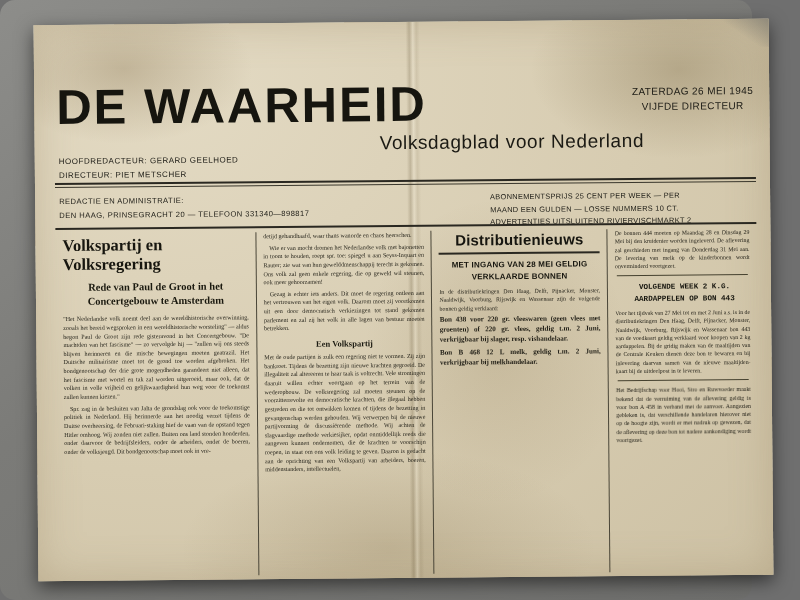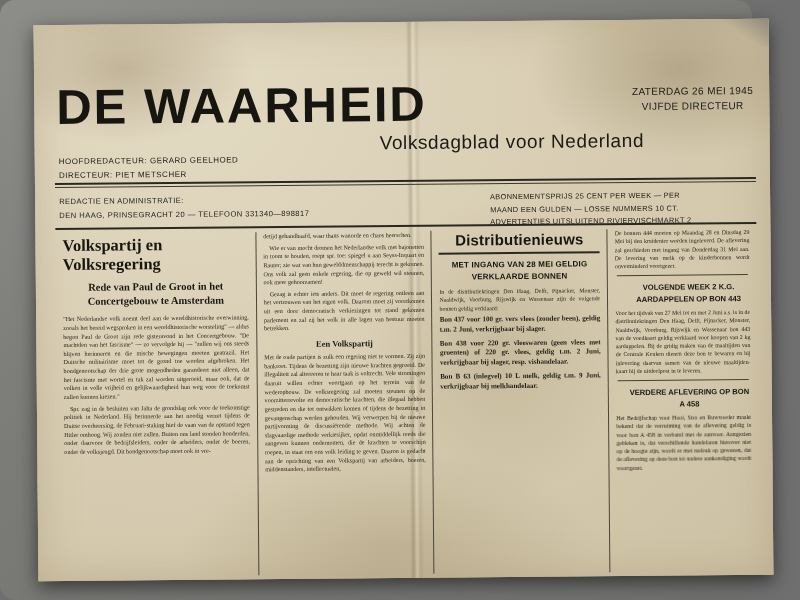--- a/index.html
+++ b/index.html
@@ -229,26 +229,26 @@
   .bon {
     font-family: "Liberation Serif", serif;
     font-weight: bold;
     font-size: 7.1px;
     line-height: 1.38;
     margin: 0 0 4px 0;
     color: #201e16;
     text-align: justify;
   }
   .smallcapshead {
-    font-family: Liberation Sans, sans-serif;
+    font-family: Liberation Mono, monospace;
     font-weight: bold;
     font-size: 7.6px;
     text-align: center;
     line-height: 1.5;
-    margin: 6px 0 4px 12px;
+    margin: 6px 0 4px 4px;
     color: #17160f;
   }
   .tinybody {
     font-family: "Liberation Serif", serif;
     font-size: 5.9px;
     line-height: 1.4;
     text-align: justify;
     color: #27251c;
   }
   .tinybody p { margin: 0 0 3px 0; text-indent: 5px; }
@@ -331,36 +331,34 @@
         </div>
       </div>
 
       <div class="col c3">
         <div class="disthead">Distributienieuws</div>
         <div class="distrule"></div>
         <div class="boxhead">MET INGANG VAN 28 MEI GELDIG VERKLAARDE BONNEN</div>
         <div class="tinybody">
           <p class="first">In de distributiekringen Den Haag, Delft, Pijnacker, Monster, Naaldwijk, Voorburg, Rijswijk en Wassenaar zijn de volgende bonnen geldig verklaard:</p>
         </div>
-        <div class="bon">Bon 437 voor 100 gr. vers vlees (zonder been), geldig t.m. 2 Juni, verkrijgbaar bij slager.</div>
         <div class="bon">Bon 438 voor 220 gr. vleeswaren (geen vlees met groenten) of 220 gr. vlees, geldig t.m. 2 Juni, verkrijgbaar bij slager, resp. vishandelaar.</div>
-        <div class="bon">Bon B 63 (inlegvel) 10 L melk, geldig t.m. 9 Juni, verkrijgbaar bij melkhandelaar.</div>
+        <div class="bon">Bon B 468 12 L melk, geldig t.m. 2 Juni, verkrijgbaar bij melkhandelaar.</div>
       </div>
 
       <div class="col c4">
         <div class="tinybody">
           <p class="first">De bonnen 444 moeten op Maandag 28 en Dinsdag 29 Mei bij den kruidenier worden ingeleverd. De aflevering zal geschieden met ingang van Donderdag 31 Mei aan. De levering van melk op de kinderbonnen wordt onverminderd voortgezet.</p>
         </div>
         <div class="hr-thin"></div>
         <div class="smallcapshead">VOLGENDE WEEK 2 K.G. AARDAPPELEN OP BON 443</div>
         <div class="tinybody">
           <p class="first">Voor het tijdvak van 27 Mei tot en met 2 Juni a.s. is in de distributiekringen Den Haag, Delft, Pijnacker, Monster, Naaldwijk, Voorburg, Rijswijk en Wassenaar bon 443 van de voedkaart geldig verklaard voor koopen van 2 kg aardappelen. Bij de gridig maken van de maaltijden van de Centrale Keuken dienen deze bon te bewaren en bij inlevering daarvan samen van de nieuwe maaltijden-kaart bij de uitdeelpost in te leveren.</p>
         </div>
         <div class="hr-thin"></div>
-        <div class="smallcapshead">VERDERE AFLEVERING OP BON A 458</div>
         <div class="tinybody blurred">
           <p class="first">Het Bedrijfschap voor Hooi, Stro en Ruwvoeder maakt bekend dat de verruiming van de aflevering geldig is voor bon A 458 in verband met de aanvoer. Aangezien gebleken is, dat verschillende handelaren hierover niet op de hoogte zijn, wordt er met nadruk op gewezen, dat de aflevering op deze bon tot nadere aankondiging wordt voortgezet.</p>
         </div>
       </div>
 
     </div>
   </div>
 </div>
 
 </body></html>

